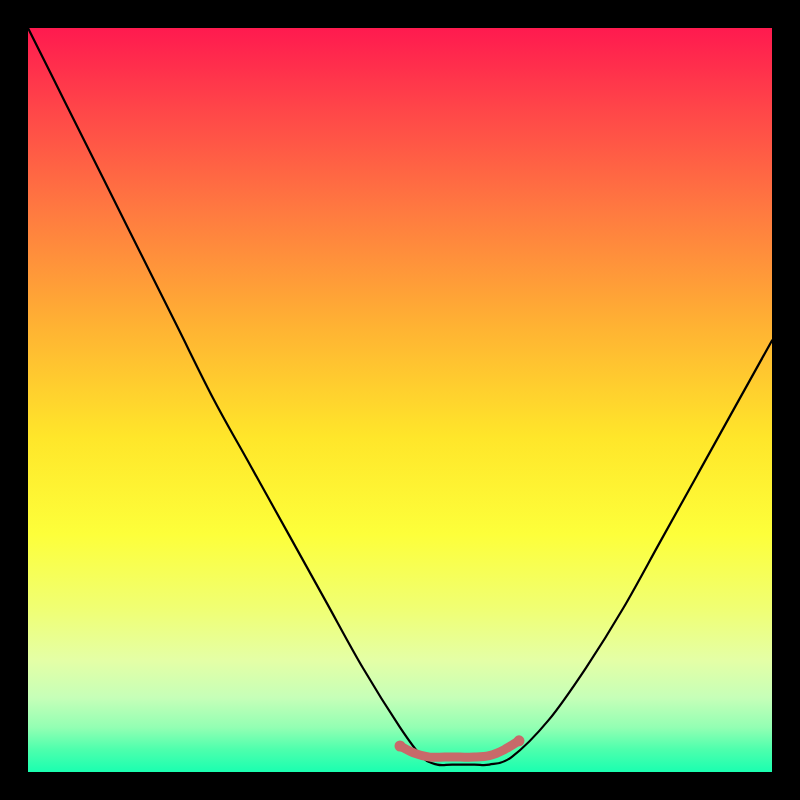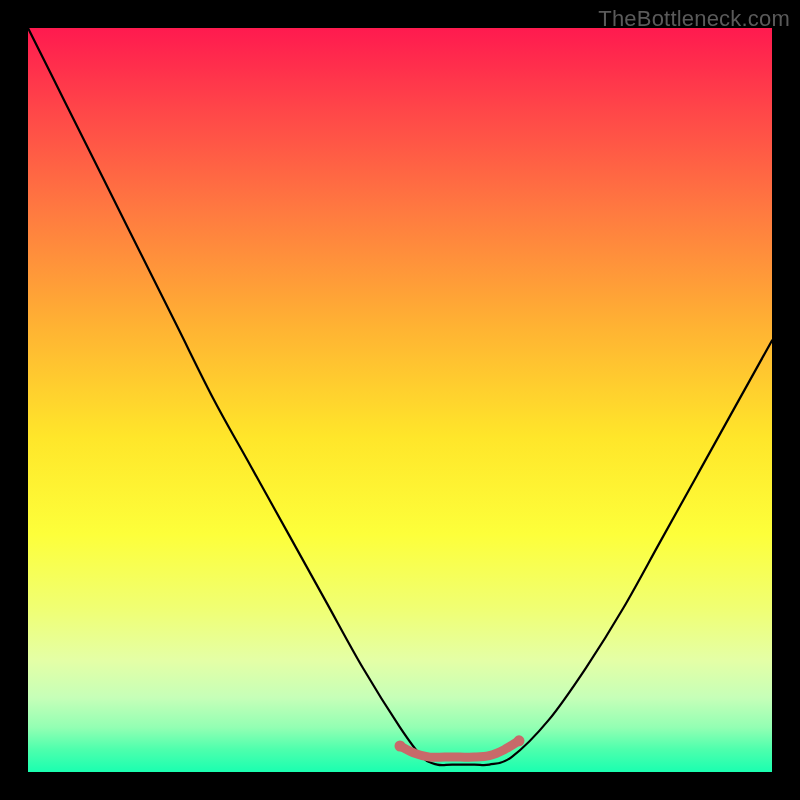--- a/index.html
+++ b/index.html
@@ -51,21 +51,20 @@
     font-size: 22px;
     color: #5a5a5a;
     font-weight: 500;
     letter-spacing: 0.2px;
   }
 </style>
 </head>
 <body>
 
 <div class="container">
-  <div class="watermark">TheBottleneck.com</div>
   <div class="plot-area">
     <svg class="curve" viewBox="0 0 744 744" preserveAspectRatio="none">
       <path id="main-curve" fill="none" stroke="#000000" stroke-width="2.2" stroke-linecap="round" d="M0.0 0.0 C6.2 12.4 24.8 49.6 37.2 74.4 C49.6 99.2 62.0 124.0 74.4 148.8 C86.8 173.6 99.2 198.4 111.6 223.2 C124.0 248.0 136.4 272.8 148.8 297.6 C161.2 322.4 173.6 348.4 186.0 372.0 C198.4 395.6 210.8 416.6 223.2 439.0 C235.6 461.3 248.0 483.6 260.4 505.9 C272.8 528.2 285.2 550.6 297.6 572.9 C310.0 595.2 322.4 618.8 334.8 639.8 C347.2 660.9 362.1 684.5 372.0 699.4 C381.9 714.2 388.1 722.9 394.3 729.1 C400.5 735.3 404.2 735.3 409.2 736.6 C414.2 737.8 417.9 736.6 424.1 736.6 C430.3 736.6 440.2 736.6 446.4 736.6 C452.6 736.6 455.1 737.8 461.3 736.6 C467.5 735.3 473.7 736.6 483.6 729.1 C493.5 721.7 508.4 706.8 520.8 691.9 C533.2 677.0 545.6 658.4 558.0 639.8 C570.4 621.2 582.8 601.4 595.2 580.3 C607.6 559.2 620.0 535.7 632.4 513.4 C644.8 491.0 657.2 468.7 669.6 446.4 C682.0 424.1 694.4 401.8 706.8 379.4 C719.2 357.1 737.8 323.6 744.0 312.5 "></path>
       <path id="flat-marker" fill="none" stroke="#c86a6a" stroke-width="9" stroke-linecap="round" stroke-linejoin="round" d="M372.0 718.0 C374.5 719.2 381.9 723.5 386.9 725.4 C391.8 727.3 396.8 728.5 401.8 729.1 C406.7 729.7 411.7 729.1 416.6 729.1 C421.6 729.1 426.6 729.1 431.5 729.1 C436.5 729.1 441.4 729.4 446.4 729.1 C451.4 728.9 456.3 728.9 461.3 727.6 C466.2 726.4 471.2 724.2 476.2 721.7 C481.1 719.2 488.6 714.2 491.0 712.8 "></path>
       <g id="flat-dots">
           <circle cx="372.0" cy="718.0" r="5.5" fill="#c86a6a"></circle>
           <circle cx="491.0" cy="712.8" r="5.5" fill="#c86a6a"></circle>
         </g>
     </svg>
   </div>

